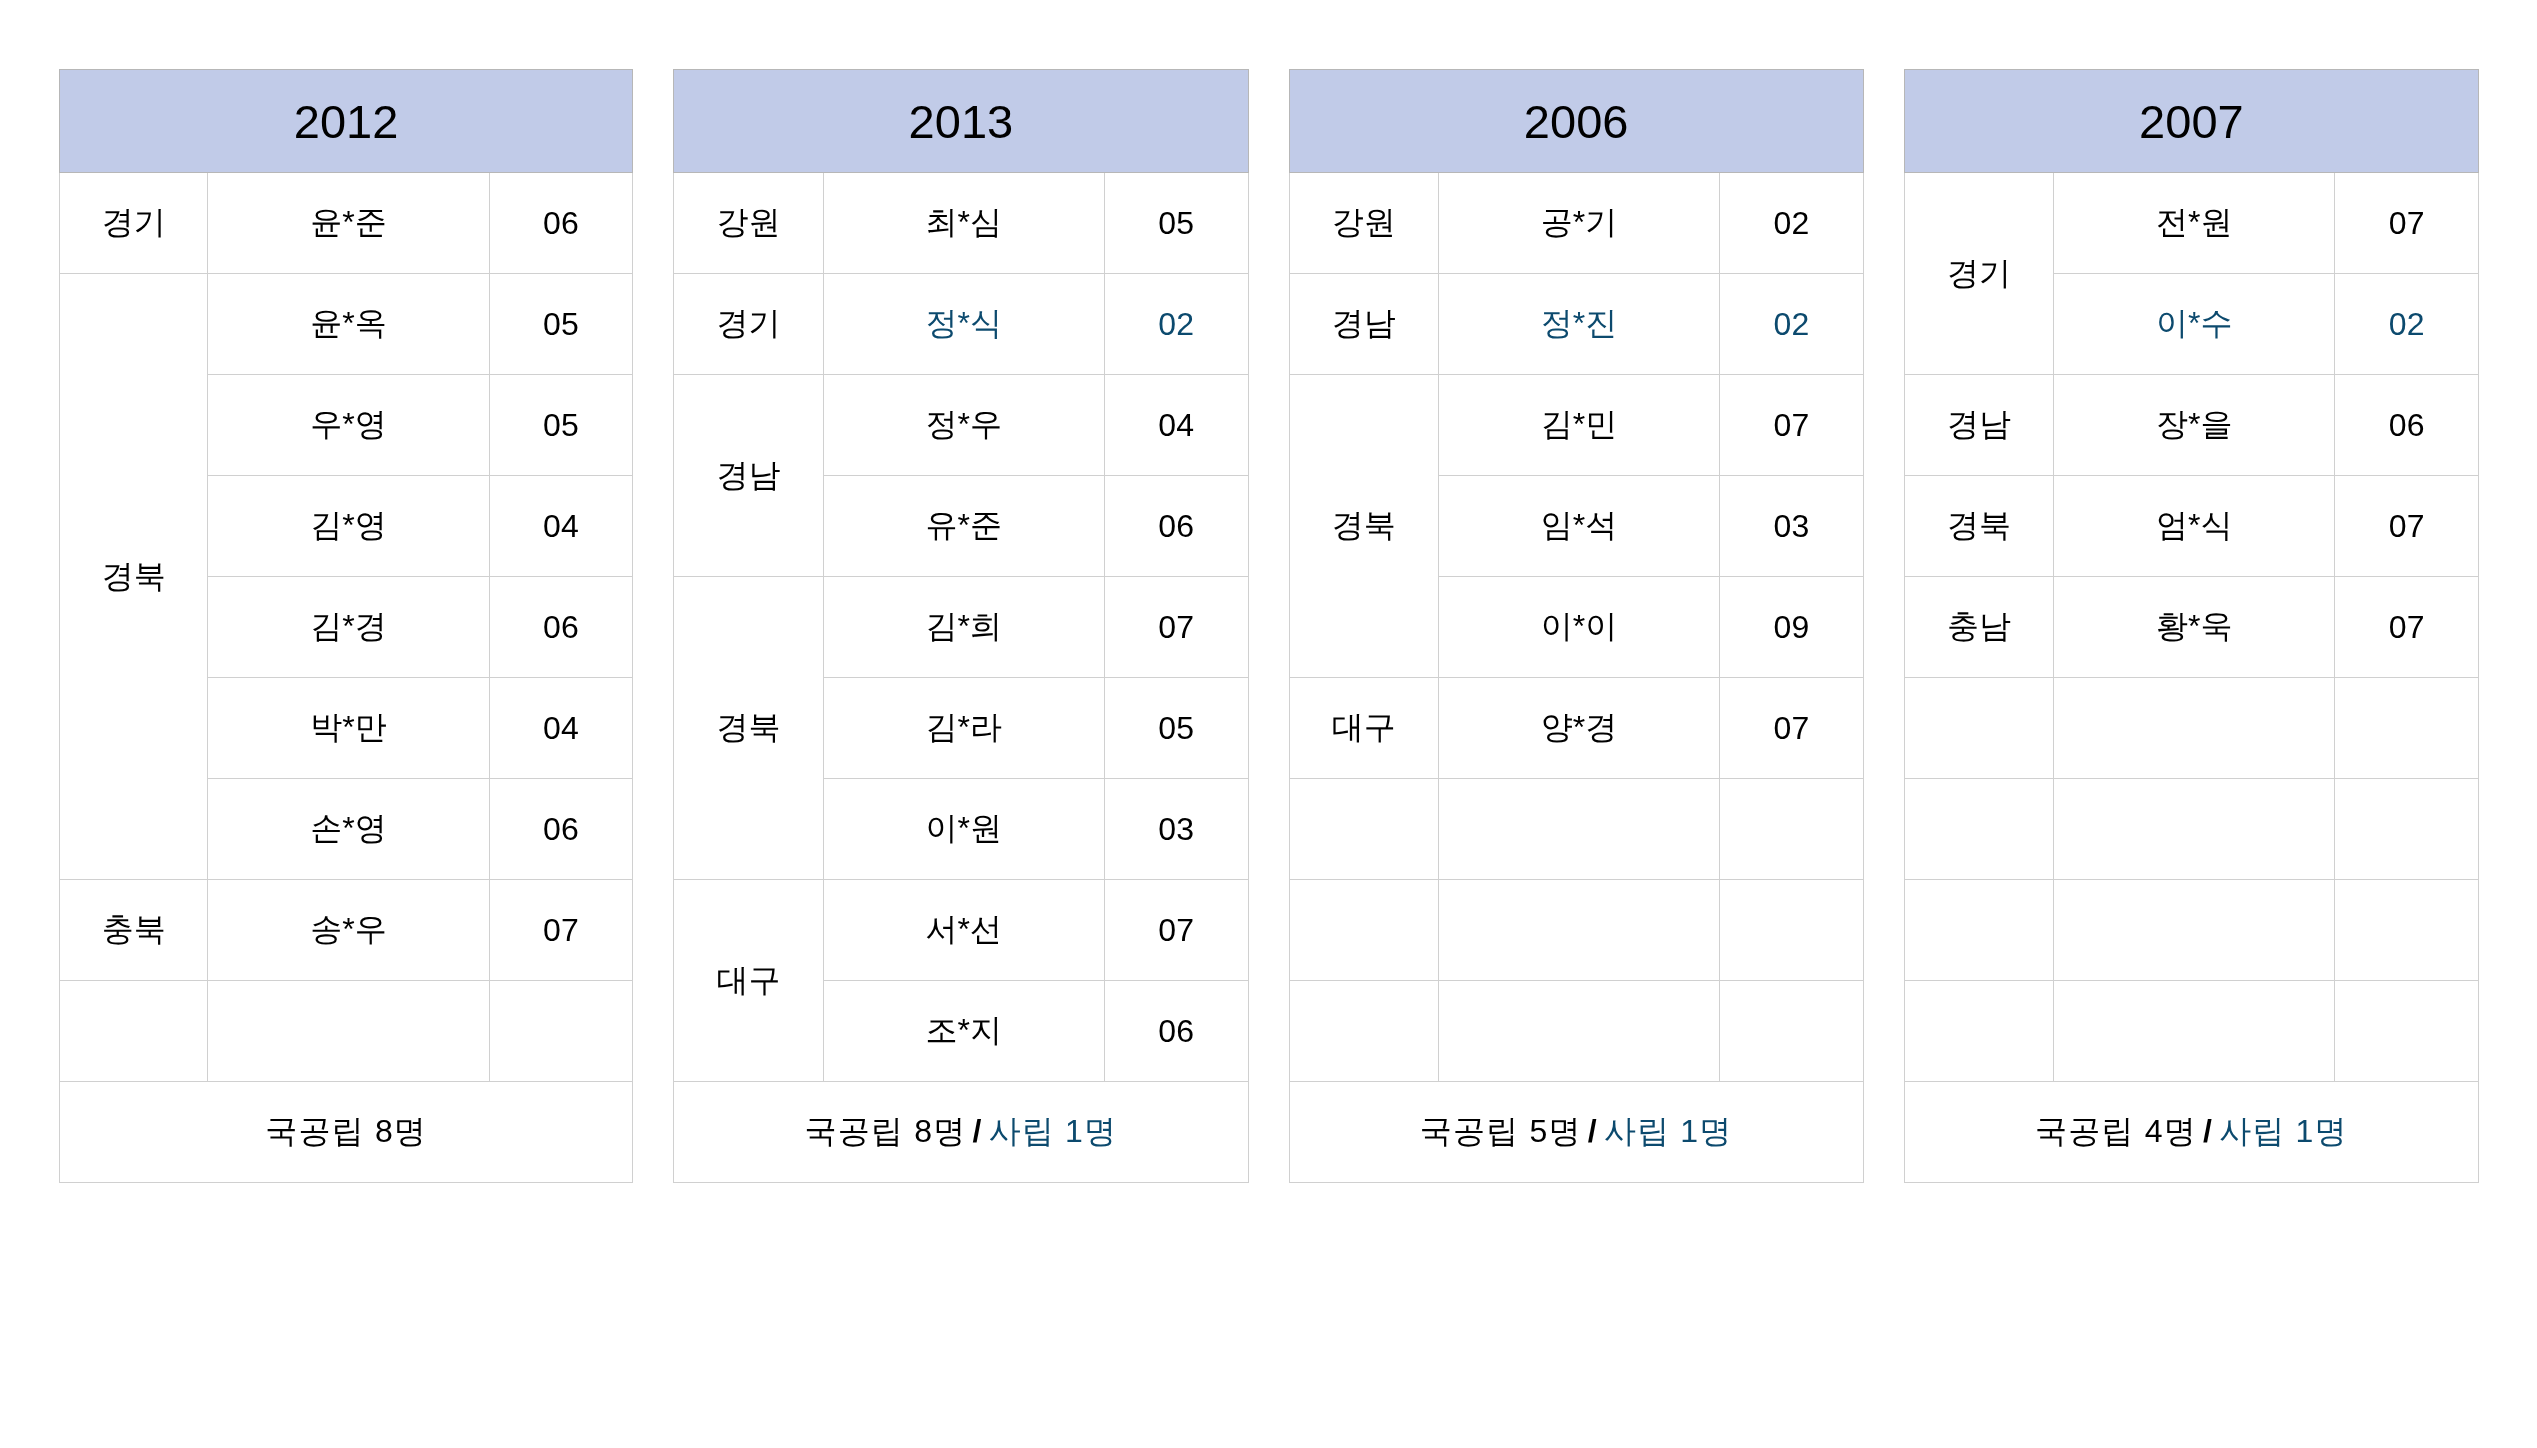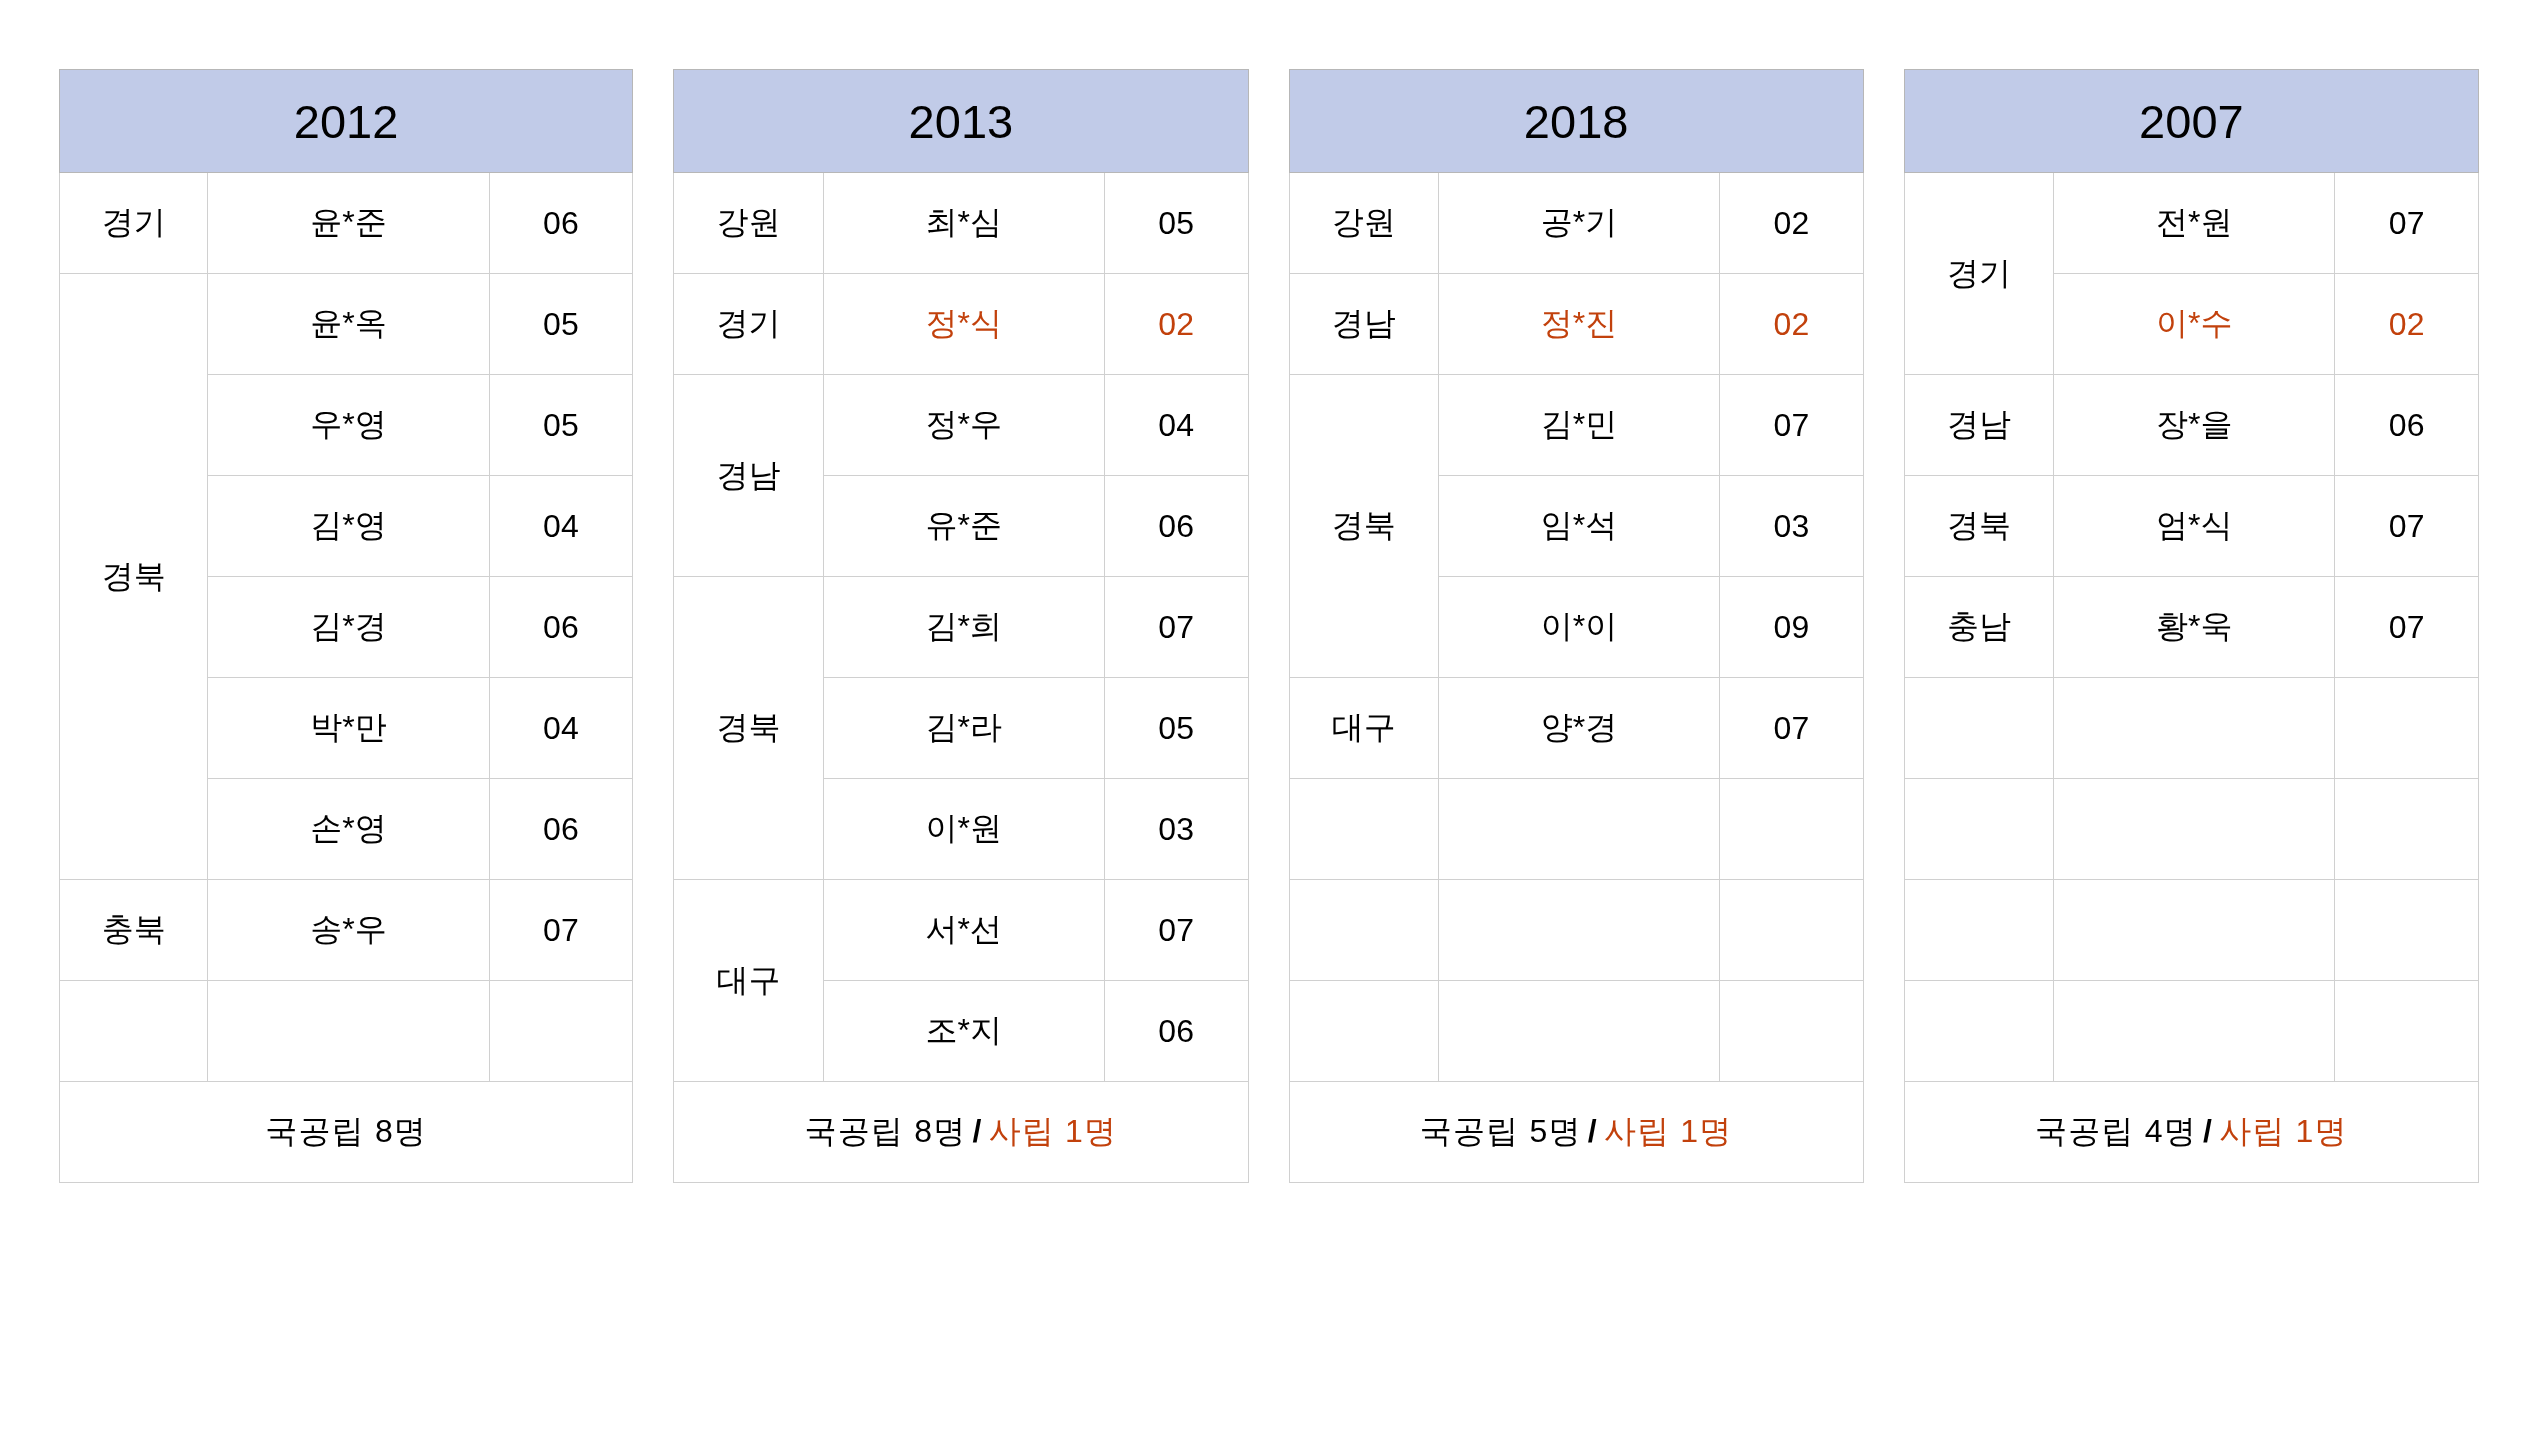--- a/index.html
+++ b/index.html
@@ -78,21 +78,21 @@
   .t2012 .col-num    { width: 147px; }
   .t2013 .col-region { width: 153px; }
   .t2013 .col-name   { width: 289px; border-radius: 21px; }
   .t2013 .col-num    { width: 147px; }
   .t2014 .col-region { width: 153px; }
   .t2014 .col-name   { width: 289px; }
   .t2014 .col-num    { width: 147px; }
   .t2015 .col-region { width: 153px; }
   .t2015 .col-name   { width: 289px; }
   .t2015 .col-num    { width: 147px; }
-  .blue { color: #c2410c; }
+  .blue { color: #0c4a6e; }
   .footer-cell {
     font-size: 34px;
     font-weight: 700;
     height: 98px;
     letter-spacing: 1.2px;
   }
   .footer-cell .sep { font-weight: 700; padding: 0 6.1px; }
 </style>
 </head>
 <body>
@@ -198,21 +198,21 @@
             <td class="col-num">06</td>
           </tr>
           <tr>
             <td class="footer-cell" colspan="3"><span>국공립 8명</span><span class="sep">/</span><span class="blue">사립 1명</span></td>
           </tr>
         </tbody>
       </table>
       <table class="year-table t2014">
         <tbody>
           <tr>
-            <td class="year-header" colspan="3">2018</td>
+            <td class="year-header" colspan="3">2006</td>
           </tr>
           <tr>
             <td class="col-region">강원</td>
             <td class="col-name">공*기</td>
             <td class="col-num">02</td>
           </tr>
           <tr>
             <td class="col-region">경남</td>
             <td class="col-name blue">정*진</td>
             <td class="col-num blue">02</td>

